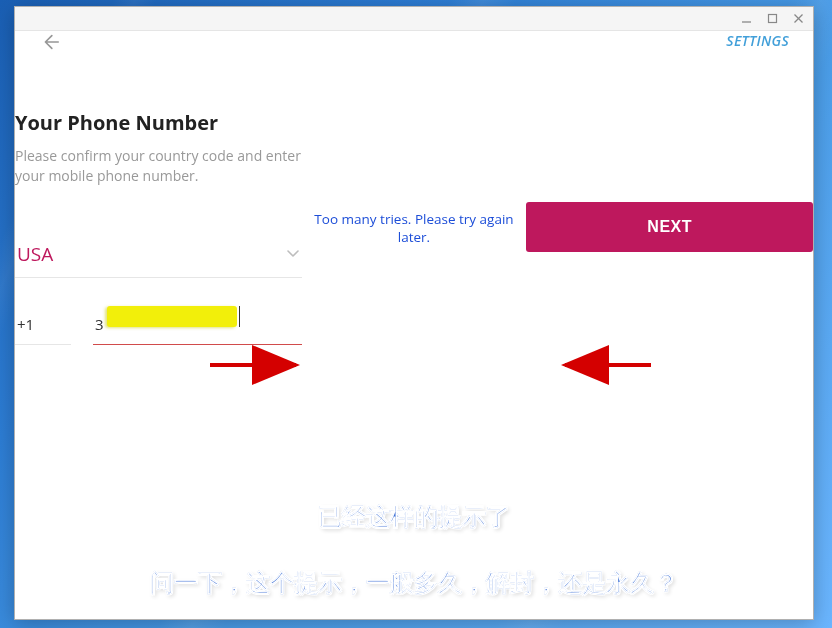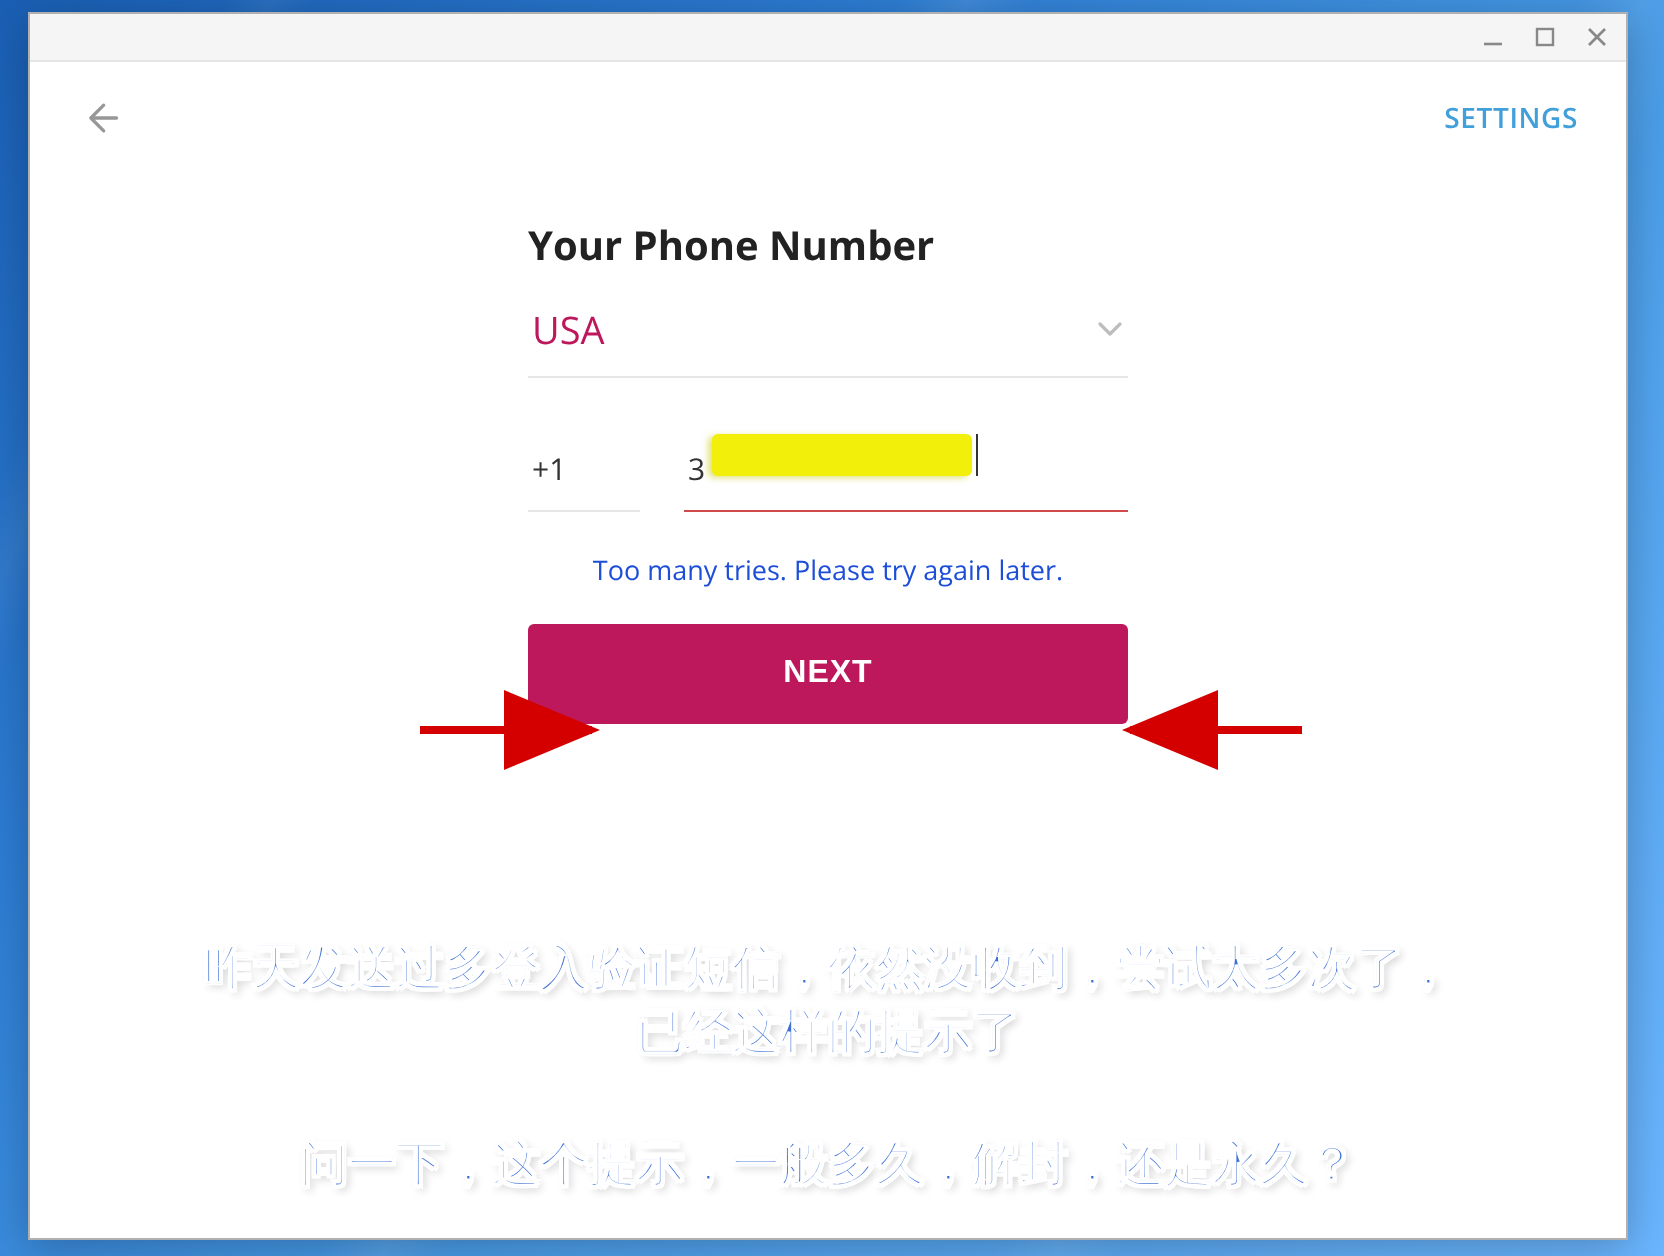--- a/index.html
+++ b/index.html
@@ -24,27 +24,28 @@
     box-shadow: 0 4px 20px rgba(0,0,0,0.25);
   }
   .titlebar {
     height: 24px; background: #f5f5f5; border-bottom: 1px solid #e5e5e5;
     display: flex; justify-content: flex-end; align-items: center; gap: 12px;
     padding-right: 8px;
   }
   .wbtn { width:14px; height:14px; display:flex; align-items:center; justify-content:center; color:#888; font-size:13px; cursor:pointer; }
   .wbtn svg { width:11px; height:11px; }
   .topbar {
-    height: 56px; display:flex; align-items:center; justify-content:space-between;
+    height: 56px; display:flex; align-items:flex-start; justify-content:space-between;
     padding: 0 24px 0 24px;
+    font-style: italic;
   }
   .back { color:#979797; cursor:pointer; display:flex; align-items:center; }
   .back svg { width:22px; height:22px; stroke:#979797; }
   .settings-link { color:#419fd9; font-weight:600; font-size:14px; letter-spacing:0.3px; cursor:pointer; }
-  .content { padding: 22px 0 0 0; display:flex; flex-direction:column; align-items:center; }
+  .content { padding: 22px 0 0 0; display:flex; flex-direction:row; align-items:center; }
   .form-wrap { width: 300px; }
   .heading { font-size:20px; font-weight:700; color:#222; margin-bottom:10px; }
   .sub { font-size:14px; color:#999; line-height:1.45; margin-bottom:48px; }
   .country-row {
     display:flex; align-items:center; justify-content:space-between;
     border-bottom:1px solid #e6e6e6; padding: 6px 2px 10px 2px; cursor:pointer;
   }
   .country-row span:first-child { font-size:19px; color:#be185d; }
   .chev { color:#bdbdbd; }
   .chev svg { width:14px; height:14px; }
@@ -114,20 +115,21 @@
       <svg viewBox="0 0 24 24" fill="none">
           <path d="M14 5 L7 12 L14 19 M7 12 H21" stroke="#979797" stroke-width="1.8" stroke-linecap="round" stroke-linejoin="round"></path>
         </svg>
     </span>
     <span class="settings-link">SETTINGS</span>
   </div>
 
   <div class="content">
     <div class="form-wrap">
       <div class="heading">Your Phone Number</div>
+      <div class="sub">Please confirm your country code and enter your mobile phone number.</div>
 
       <div class="country-row">
         <span>USA</span>
         <span class="chev">
           <svg viewBox="0 0 14 14">
               <path d="M2 5 L7 10 L12 5" fill="none" stroke="#bdbdbd" stroke-width="1.6" stroke-linecap="round" stroke-linejoin="round"></path>
             </svg>
         </span>
       </div>
 
@@ -160,17 +162,16 @@
     <svg width="100" height="30">
       <defs>
           <marker id="ahR" markerWidth="12" markerHeight="10" refX="11" refY="5" orient="auto">
         <path d="M0,0 L12,5 L0,10 Z" fill="#d40000"></path>
           </marker>
         </defs>
       <line x1="96" y1="12" x2="10" y2="12" stroke="#d40000" stroke-width="4" marker-end="url(#ahR)"></line>
     </svg>
   </div>
 
-  <div class="overlay-text" style="top:462px;">昨天发送过多登入验证短信，依然没收到，尝试太多次了，</div>
   <div class="overlay-text" style="top:494px;">已经这样的提示了</div>
   <div class="overlay-text" style="top:560px;">问一下，这个提示，一般多久，解封，还是永久？</div>
 
 </div>
 
 </body></html>

